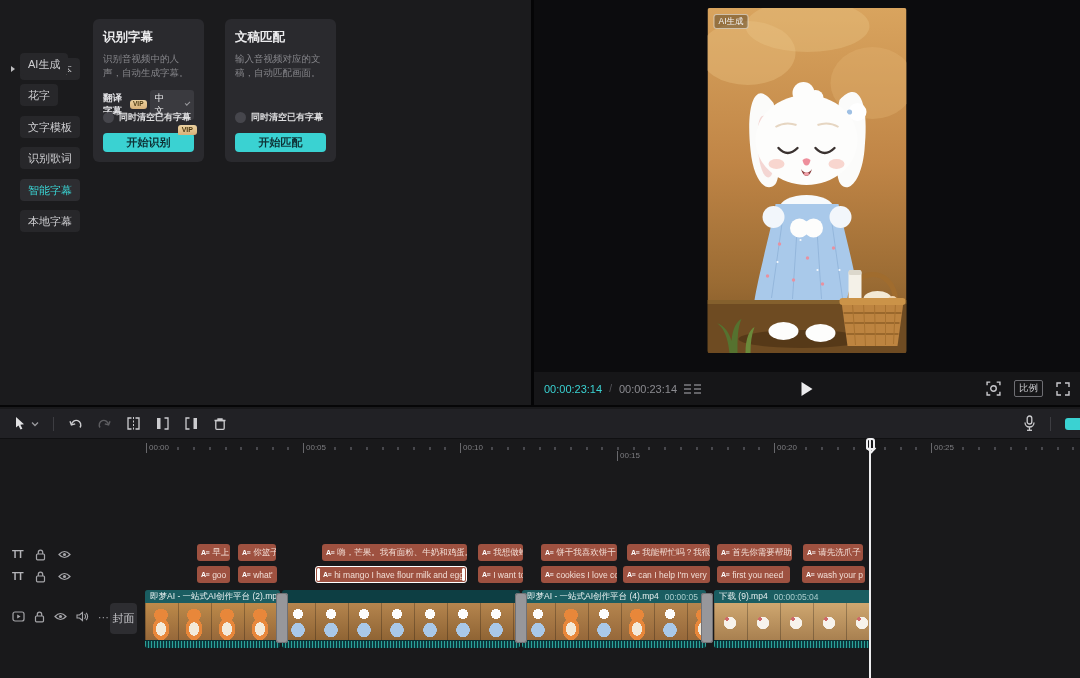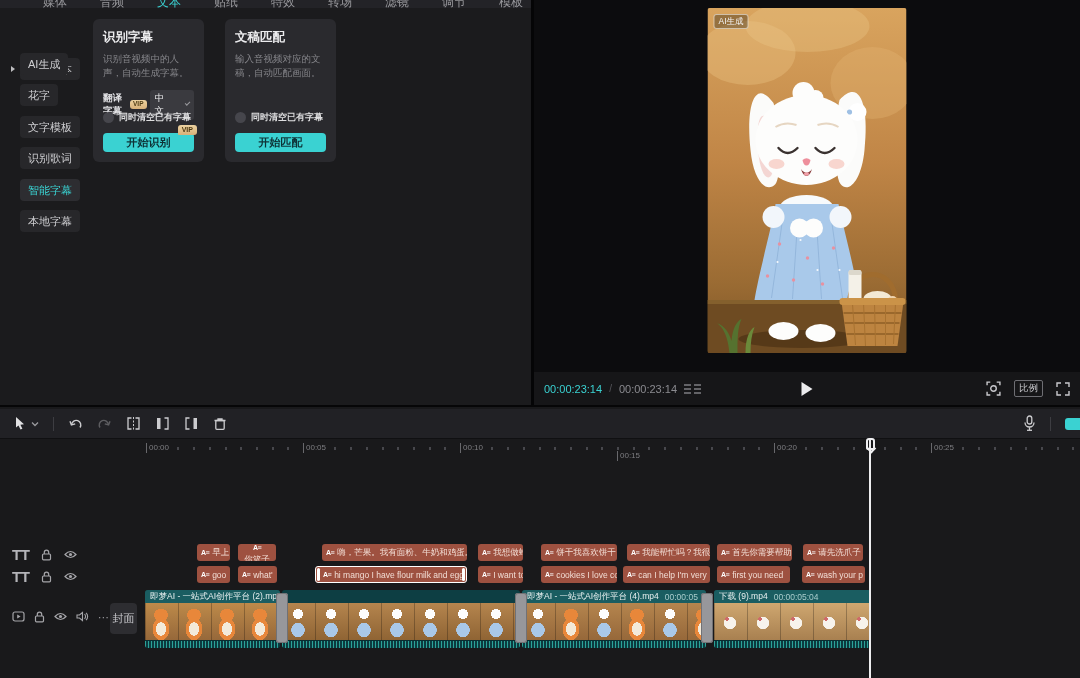--- a/index.html
+++ b/index.html
@@ -48,21 +48,21 @@
 .tsep{width:1px;height:14px;background:#3d3d42;flex:none}
 .tool{display:flex;align-items:center;flex:none}
 .dim{opacity:.35}
 .spacer{flex:1}
 .link-chip{width:22px;height:12px;background:var(--accent);border-radius:3px;margin-right:-20px;flex:none}
 .ruler-zone{position:absolute;top:33px;left:0;right:0;height:16px}
 .ticks{position:absolute;top:7px;left:146px;right:0;height:3px;background:repeating-linear-gradient(90deg,#47474c 0 2px,transparent 2px 15.7px)}
 .rlabel{position:absolute;top:3px;height:10px;line-height:10px;font-size:8px;color:#7e7e82;border-left:1px solid #68686c;padding-left:2px;background:#19191b}
 
 .thead{position:absolute;display:flex;align-items:center;color:#a5a5a9}
-.tt{font-size:15px;font-weight:bold;letter-spacing:-.5px;color:#b4b4b8}
+.tt{font-size:10px;font-weight:bold;letter-spacing:-.5px;color:#b4b4b8}
 .more-dots{font-size:11px;color:#9a9a9e;line-height:6px}
 .cover-btn{position:absolute;left:110px;top:196px;width:27px;height:31px;background:#2d2d31;border-radius:4px;color:#c9c9cd;font-size:11px;display:flex;align-items:center;justify-content:center}
 
 .sclip{position:absolute;height:17px;background:var(--clip);border-radius:3px;color:#f2ddd4;font-size:8.5px;display:flex;align-items:center;gap:3px;padding:0 4px;white-space:nowrap;overflow:hidden;z-index:2}
 .sclip .ic{font-size:7px;font-weight:bold;color:#fff;flex:none;letter-spacing:-.5px}
 .sclip.selected{border:1px solid #fff;padding:0 7px}
 .sclip.selected:before,.sclip.selected:after{content:"";position:absolute;top:1px;bottom:1px;width:3px;background:#fff;border-radius:2px}
 .sclip.selected:before{left:1px}
 .sclip.selected:after{right:1px}
 .vclip{position:absolute;top:183px;height:58px;border-radius:3px;overflow:hidden;background:#0d3e43;z-index:2}
@@ -104,31 +104,20 @@
 .ph-head:after{content:"";position:absolute;left:.8px;bottom:-3.4px;width:4.6px;height:4.6px;border-right:2px solid #f0f0f2;border-bottom:2px solid #f0f0f2;transform:rotate(45deg)}
 svg.lineic{display:block}
 </style>
 </head>
 <body>
 
 <div class="app">
 
   <div class="top">
     <div class="left-panel">
-      <div class="menubar">
-          <span class="tab" style="left: 55px;">媒体</span>
-          <span class="tab" style="left: 112px;">音频</span>
-          <span class="tab active" style="left: 169px;">文本</span>
-          <span class="tab" style="left: 226px;">贴纸</span>
-          <span class="tab" style="left: 283px;">特效</span>
-          <span class="tab" style="left: 340px;">转场</span>
-          <span class="tab" style="left: 397px;">滤镜</span>
-          <span class="tab" style="left: 454px;">调节</span>
-          <span class="tab" style="left: 511px;">模板</span>
-        </div>
       <div class="sidebar">
           <div class="side-row" style="top: 30px; margin-top: 20px;"><span class="side-arrow"></span><span class="side-chip">新建文本</span></div>
           <div class="side-row" style="top: 44.5px;"><span class="side-chip">AI生成</span></div>
           <div class="side-row" style="top: 76px;"><span class="side-chip">花字</span></div>
           <div class="side-row" style="top: 107.5px;"><span class="side-chip">文字模板</span></div>
           <div class="side-row" style="top: 139px;"><span class="side-chip">识别歌词</span></div>
           <div class="side-row" style="top: 170.5px;"><span class="side-chip active">智能字幕</span></div>
           <div class="side-row" style="top: 202px;"><span class="side-chip">本地字幕</span></div>
         </div>
 
@@ -389,21 +378,21 @@
         </svg>
       <span class="more-dots">⋯</span>
     </div>
     <div class="cover-btn">封面</div>
 
     <div id="tracks">
         <div class="sclip" style="left: 197px; width: 33px; top: 137px;">
           <span class="ic">A≡</span>
           <span>早上</span>
         </div>
-        <div class="sclip" style="left: 238px; width: 38px; top: 137px; flex-direction: column;">
+        <div class="sclip" style="left: 238px; width: 38px; top: 137px;">
           <span class="ic">A≡</span>
           <span>你篮子</span>
         </div>
         <div class="sclip" style="left: 322px; width: 145px; top: 137px;">
           <span class="ic">A≡</span>
           <span>嗨，芒果。我有面粉、牛奶和鸡蛋。</span>
         </div>
         <div class="sclip" style="left: 478px; width: 45px; top: 137px;">
           <span class="ic">A≡</span>
           <span>我想做蜂</span>

